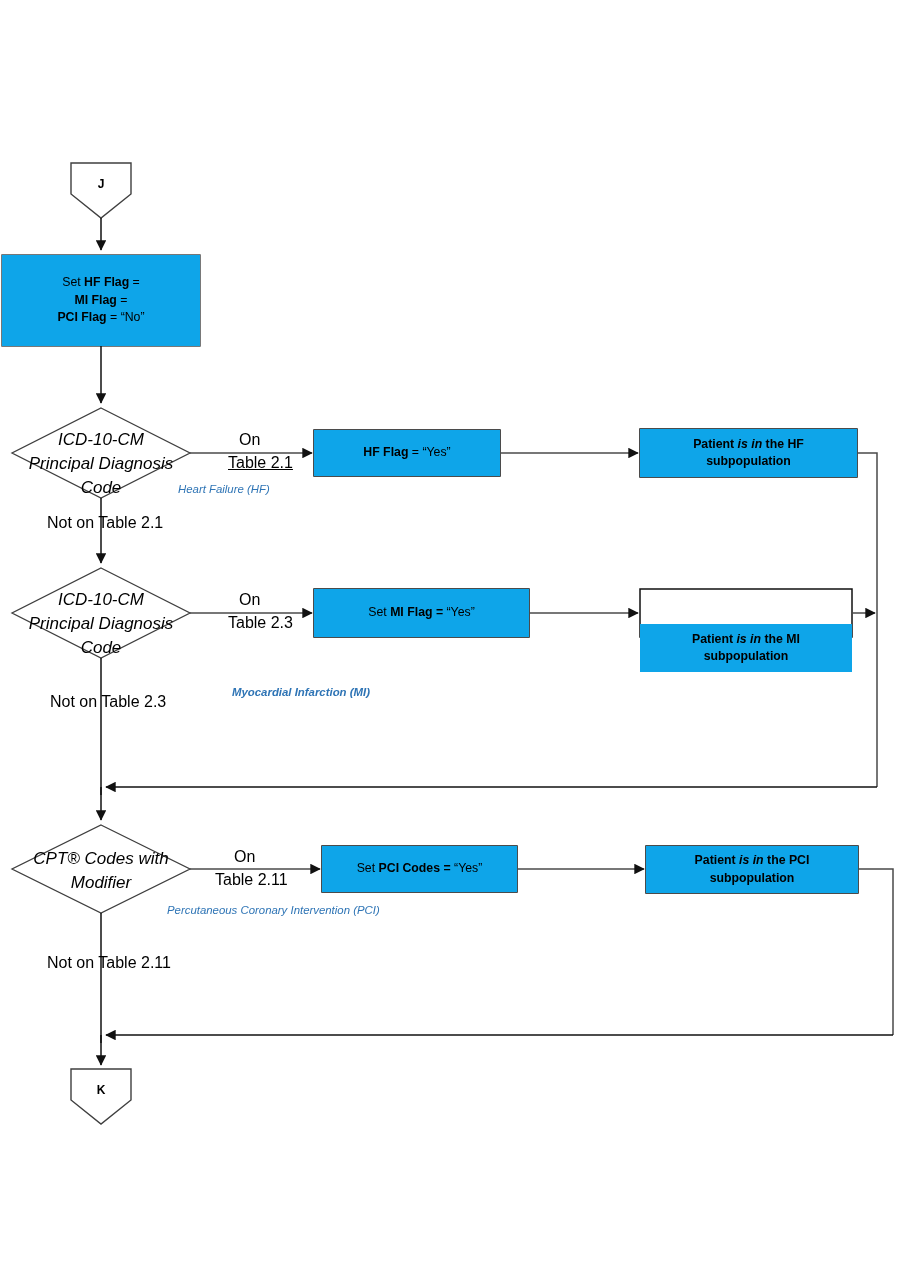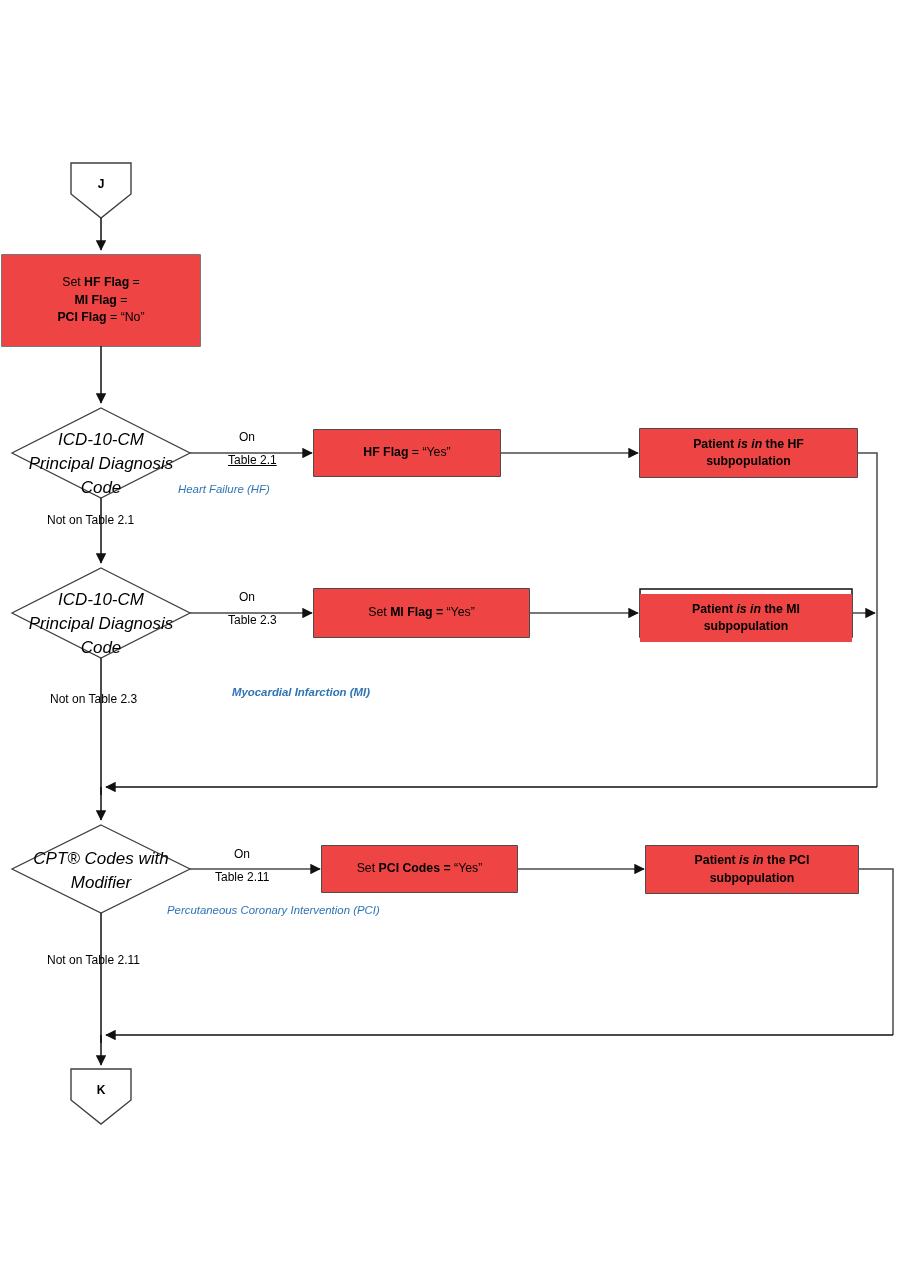--- a/index.html
+++ b/index.html
@@ -4,27 +4,27 @@
 <style>
   html,body{margin:0;padding:0;background:#ffffff;}
   body{
     width:900px;height:1286px;position:relative;overflow:hidden;
     font-family:"Liberation Sans","DejaVu Sans",sans-serif;
     color:#000;
   }
   #flow{position:absolute;left:0;top:0;width:900px;height:1286px;}
   .node{position:absolute;box-sizing:border-box;display:flex;align-items:center;justify-content:center;text-align:center;}
   .proc{
-    border:1.4px solid #1a1a1a;background:#ef4444;
+    border:1.4px solid #1a1a1a;background:#0ea5e9;
     font-size:12.3px;line-height:1.42;
   }
   .proc .t{padding:0 6px;}
   .b{font-weight:bold;}
   .bi{font-weight:bold;font-style:italic;}
-  .lbl{position:absolute;font-size:12px;line-height:1.3;white-space:nowrap;}
+  .lbl{position:absolute;font-size:16px;line-height:1.3;white-space:nowrap;}
   .lbl-blue{position:absolute;font-size:11.4px;font-style:italic;color:#2e74b5;white-space:nowrap;line-height:1.3;}
   .dtext{position:absolute;font-style:italic;font-size:17px;line-height:1.42;text-align:center;white-space:nowrap;}
   .conn{position:absolute;font-size:12px;font-weight:bold;display:flex;align-items:center;justify-content:center;}
   .conn span{position:relative;top:-7px;}
 </style>
 </head>
 <body>
 
 <svg id="flow" viewBox="0 0 900 1286" width="900" height="1286" xmlns="http://www.w3.org/2000/svg">
   <defs>
@@ -123,21 +123,21 @@
 <div class="lbl" style="left:228px;top:613px;">Table 2.3</div>
 <div class="lbl-blue" style="left:232px;top:685px;font-weight:bold;">Myocardial Infarction (MI)</div>
 <div class="lbl" style="left:50px;top:692px;">Not on Table 2.3</div>
 
 <div class="node proc" style="left:314px;top:589px;width:215px;height:48px;border:none;">
   <div class="t">
     <span>Set </span><span class="b">MI Flag =</span><span> “Yes”</span>
   </div>
 </div>
 
-<div class="node proc" style="left:640px;top:594px;width:212px;height:48px;border:none;">
+<div class="node proc" style="left:640px;top:624px;width:212px;height:48px;border:none;">
   <div class="t">
     <span class="b">Patient </span><span class="bi">is in</span><span class="b"> the MI</span><br>
     <span class="b">subpopulation</span>
   </div>
 </div>
 
 <div class="dtext" style="left:11px;top:847px;width:180px;">
   <span>CPT® Codes with</span><br>
   <span>Modifier</span>
 </div>

